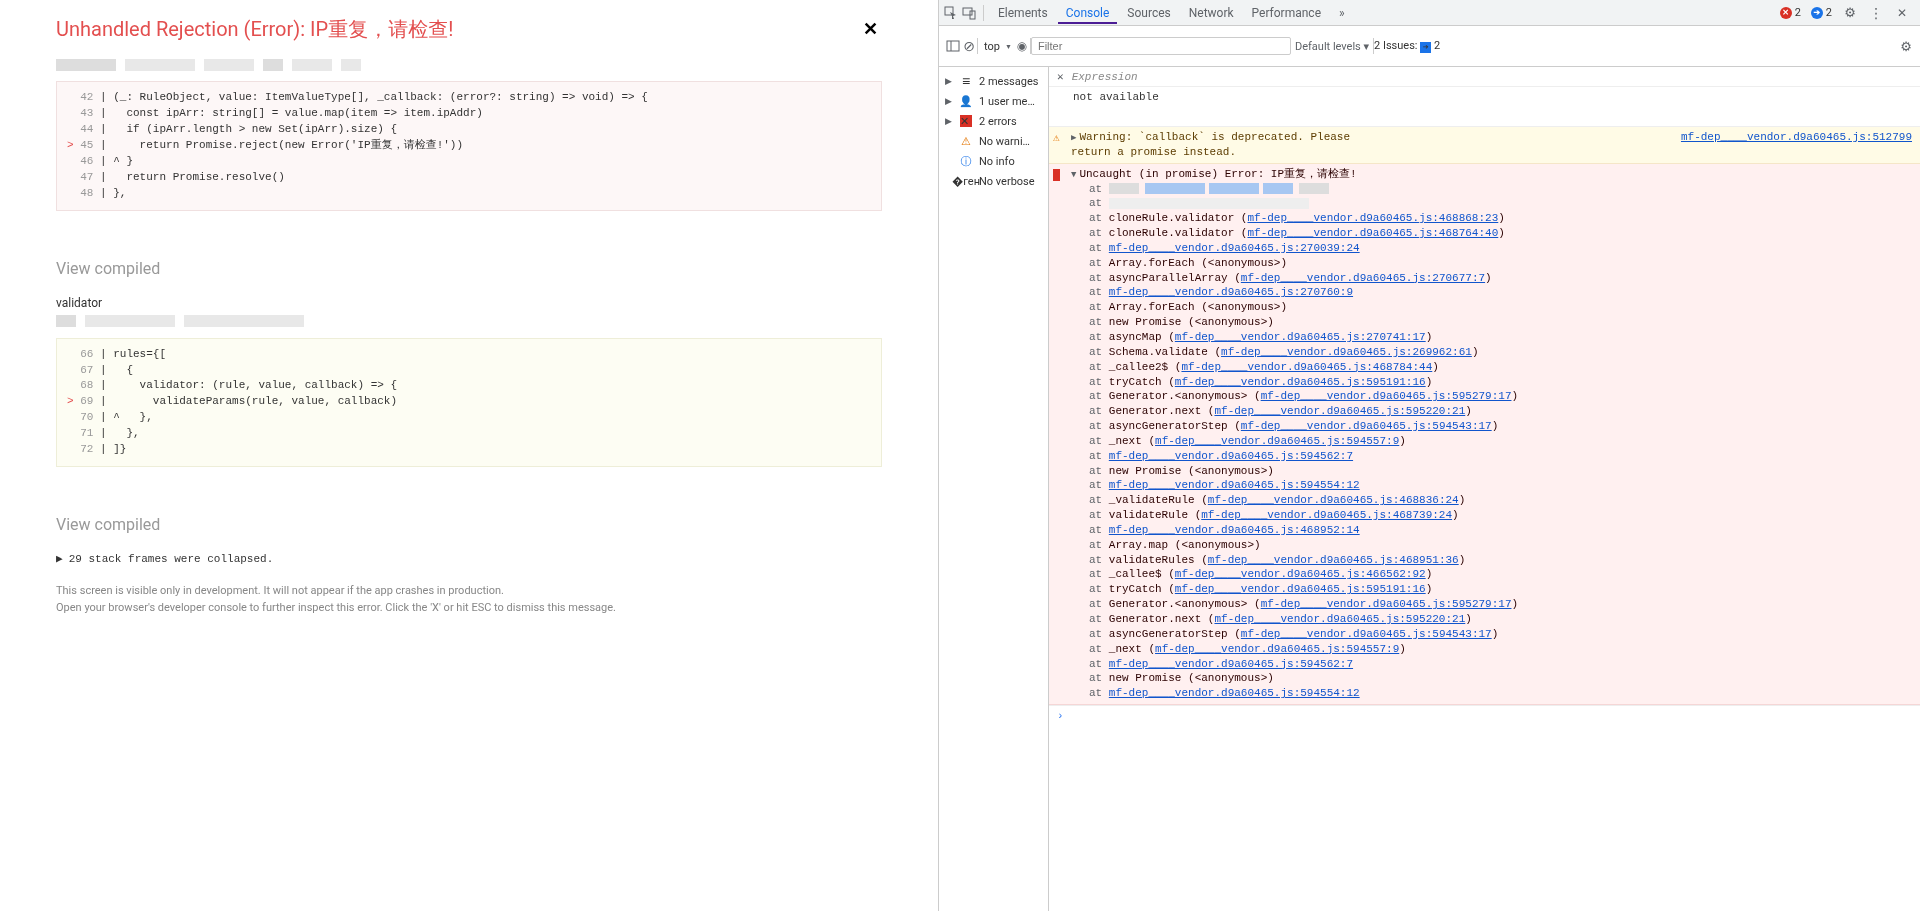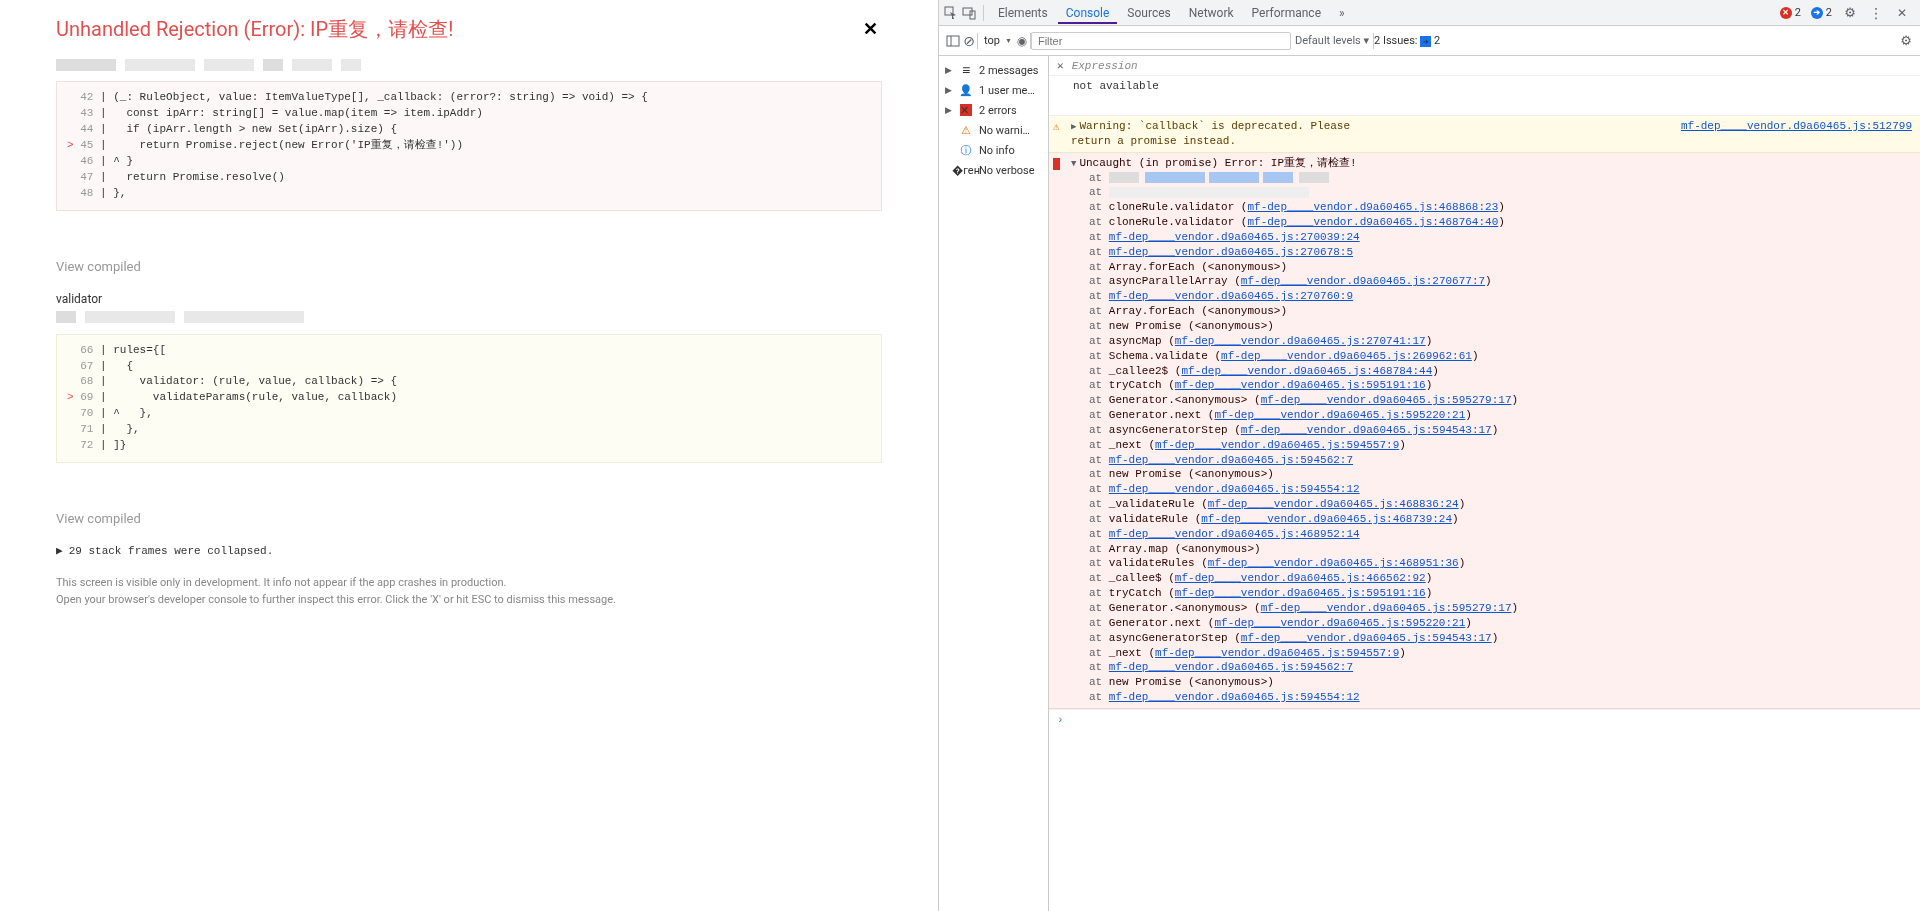--- a/index.html
+++ b/index.html
@@ -12,40 +12,40 @@
     .close-x { position: absolute; top: 18px; right: 60px; font-size: 18px; cursor: pointer; color: #000; font-weight: bold; }
     .anon-func { color: #878787; font-size: 11px; margin-bottom: 4px; }
     .redacted-line { margin-bottom: 10px; }
     .redacted-block { display: inline-block; height: 12px; background: #e8e8e8; vertical-align: middle; margin-right: 6px; }
     
     .code-block { background: #FDF7F7; border: 1px solid #f0e0e0; padding: 8px 10px; font-size: 11px; line-height: 1.45; margin-bottom: 8px; white-space: pre; overflow-x: auto; }
     .code-block.yellow { background: #FDFDF3; border-color: #eeeed8; }
     .ln-gutter { display: inline-block; color: #999; }
     .ln-marker { color: #E34F4F; }
     
-    .view-compiled { color: #999; font-size: 13px; margin-bottom: 18px; cursor: pointer; margin-top: 48px; }
+    .view-compiled { color: #999; font-size: 16px; margin-bottom: 18px; cursor: pointer; margin-top: 48px; }
     .validator-word { font-size: 12px; margin-bottom: 4px; }
     .collapsed { font-size: 11px; margin: 10px 0 18px; }
     .collapsed .tri { margin-right: 6px; }
     .footer-note { color: #878787; font-size: 11px; line-height: 1.5; }
     
     
     .devtools { flex: 1; display: flex; flex-direction: column; border-left: 1px solid #ccc; background: #fff; min-width: 0; }
     .dt-tabs { display: flex; align-items: center; height: 26px; border-bottom: 1px solid #ccc; padding: 0 4px; gap: 2px; background: #f1f3f4; }
     .dt-tab { padding: 4px 8px; font-size: 12px; color: #5f6368; cursor: pointer; }
     .dt-tab.active { color: #1a73e8; border-bottom: 2px solid #4c1d95; padding-bottom: 2px; }
     .dt-icon { width: 16px; height: 16px; display: inline-flex; align-items: center; justify-content: center; color: #5f6368; cursor: pointer; }
     .dt-spacer { flex: 1; }
     .dt-status { display: flex; align-items: center; gap: 10px; padding-right: 6px; }
     .badge { display: inline-flex; align-items: center; gap: 3px; font-size: 11px; }
     .badge .circle { width: 12px; height: 12px; border-radius: 50%; display: inline-flex; align-items: center; justify-content: center; color: #fff; font-size: 8px; font-weight: bold; }
     .circle.red { background: #d93025; }
     .circle.blue { background: #1a73e8; }
     
-    .dt-toolbar { display: flex; align-items: center; height: 30px; border-bottom: 1px solid #ccc; padding: 0 6px; font-size: 11px; }
+    .dt-toolbar { display: flex; align-items: center; height: 41px; border-bottom: 1px solid #ccc; padding: 0 6px; font-size: 11px; }
     .ctx-select { padding: 1px 14px 1px 6px; border: none; background: transparent; font-size: 11px; cursor: pointer; position: relative; }
     .ctx-select::after { content: "▼"; font-size: 7px; position: absolute; right: 2px; top: 4px; color: #5f6368; }
     .filter-input { flex: 0 0 260px; border: 1px solid #ccc; padding: 2px 6px; font-size: 11px; border-radius: 2px; color: #888; }
     .levels { color: #5f6368; padding: 2px 4px; cursor: pointer; }
     
     .dt-body { flex: 1; display: flex; min-height: 0; }
     
     .dt-sidebar { flex: 0 0 110px; border-right: 1px solid #ccc; padding: 4px 0; font-size: 11px; }
     .sb-row { display: flex; align-items: center; padding: 3px 6px; gap: 6px; cursor: pointer; }
     .sb-arrow { width: 8px; color: #5f6368; font-size: 9px; }
@@ -119,21 +119,21 @@
   <span class="ln-gutter">70 </span>| ^   },
   <span class="ln-gutter">71 </span>|   },
   <span class="ln-gutter">72 </span>| ]}</div>
   <div class="view-compiled">View compiled</div>
 
   <div class="collapsed mono">
     <span class="tri">▶</span><span>29 stack frames were collapsed.</span>
   </div>
 
   <div class="footer-note">
-    <div>This screen is visible only in development. It info not appear if the app crashes in production.</div>
+    <div>This screen is visible only in development. It will not appear if the app crashes in production.</div>
     <div>Open your browser's developer console to further inspect this error.  Click the 'X' or hit ESC to dismiss this message.</div>
   </div>
 </div>
 
 <div class="devtools">
 
   <div class="dt-tabs">
     <span class="dt-icon">
       <svg width="14" height="14" viewBox="0 0 14 14">
           <rect x="1" y="1" width="8" height="8" fill="none" stroke="#5f6368"></rect>
@@ -244,21 +244,20 @@
       <div class="msg err">
         <span class="msg-icon red"><span class="circle red" style="width:12px;height:12px">✕</span></span>
         <div class="msg-body">
           <span class="tri">▼</span><span>Uncaught (in promise) Error: IP重复，请检查!</span>
           <div class="stack" id="stack">
               <div class="stack-line"><span class="stack-at">at </span><span class="stack-redact" style="width:30px;background:#ddd"></span> <span class="stack-redact stack-hl" style="width:60px"></span><span class="stack-redact stack-hl" style="width:50px;margin-left:4px"></span><span class="stack-redact stack-hl" style="width:30px;margin-left:4px"></span><span class="stack-redact" style="width:30px;background:#ddd;margin-left:6px"></span></div>
               <div class="stack-line"><span class="stack-at">at </span><span class="stack-redact" style="width:200px;background:#eee"></span></div>
               <div class="stack-line"><span class="stack-at">at </span>cloneRule.validator (<a class="msg-link">mf-dep____vendor.d9a60465.js:468868:23</a>)</div>
               <div class="stack-line"><span class="stack-at">at </span>cloneRule.validator (<a class="msg-link">mf-dep____vendor.d9a60465.js:468764:40</a>)</div>
               <div class="stack-line"><span class="stack-at">at </span><a class="msg-link">mf-dep____vendor.d9a60465.js:270039:24</a></div>
-              <div class="stack-line"><span class="stack-at">at </span><a class="msg-link">mf-dep____vendor.d9a60465.js:270678:5</a></div>
               <div class="stack-line"><span class="stack-at">at </span>Array.forEach (&lt;anonymous&gt;)</div>
               <div class="stack-line"><span class="stack-at">at </span>asyncParallelArray (<a class="msg-link">mf-dep____vendor.d9a60465.js:270677:7</a>)</div>
               <div class="stack-line"><span class="stack-at">at </span><a class="msg-link">mf-dep____vendor.d9a60465.js:270760:9</a></div>
               <div class="stack-line"><span class="stack-at">at </span>Array.forEach (&lt;anonymous&gt;)</div>
               <div class="stack-line"><span class="stack-at">at </span>new Promise (&lt;anonymous&gt;)</div>
               <div class="stack-line"><span class="stack-at">at </span>asyncMap (<a class="msg-link">mf-dep____vendor.d9a60465.js:270741:17</a>)</div>
               <div class="stack-line"><span class="stack-at">at </span>Schema.validate (<a class="msg-link">mf-dep____vendor.d9a60465.js:269962:61</a>)</div>
               <div class="stack-line"><span class="stack-at">at </span>_callee2$ (<a class="msg-link">mf-dep____vendor.d9a60465.js:468784:44</a>)</div>
               <div class="stack-line"><span class="stack-at">at </span>tryCatch (<a class="msg-link">mf-dep____vendor.d9a60465.js:595191:16</a>)</div>
               <div class="stack-line"><span class="stack-at">at </span>Generator.&lt;anonymous&gt; (<a class="msg-link">mf-dep____vendor.d9a60465.js:595279:17</a>)</div>

